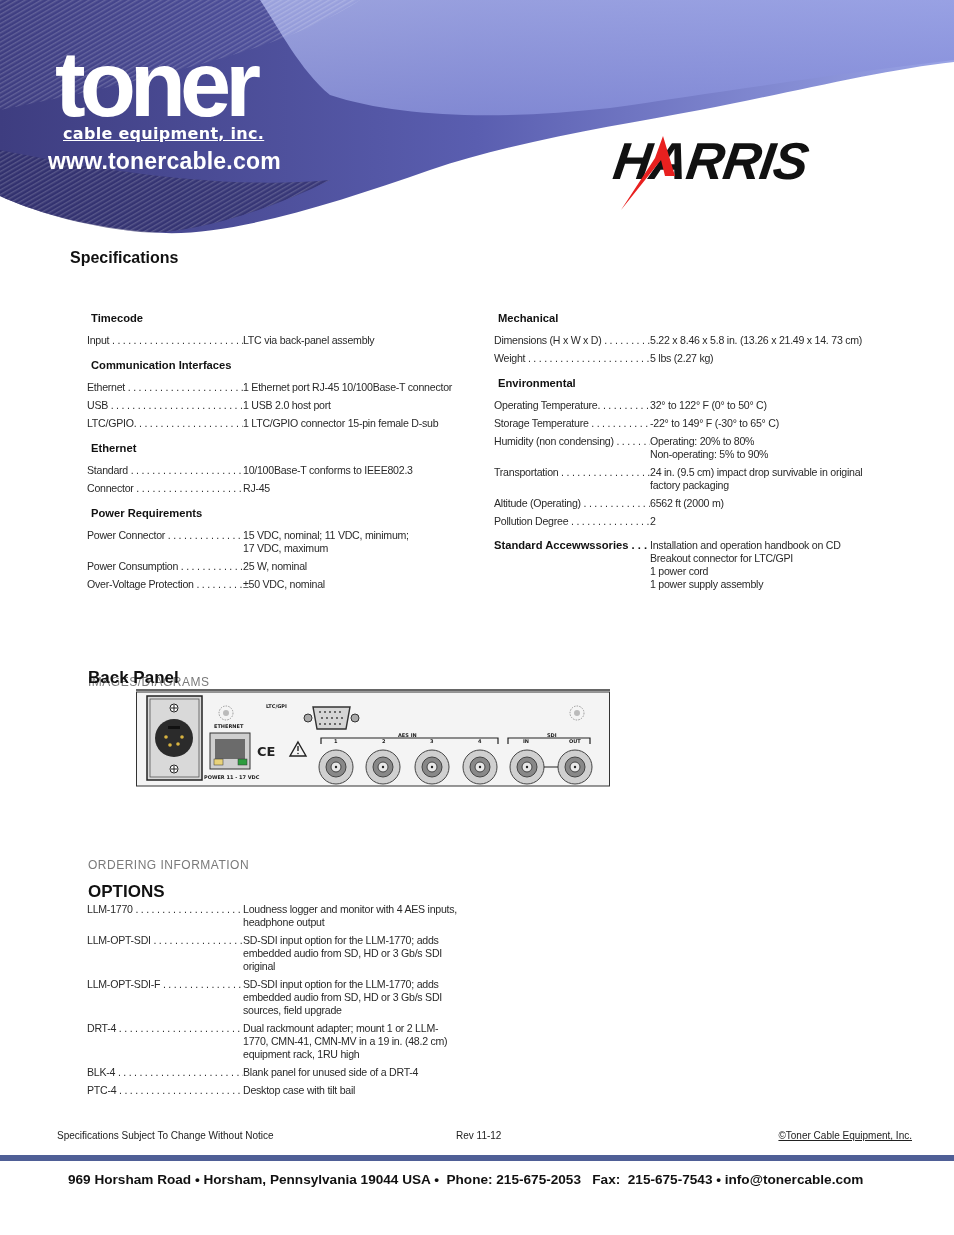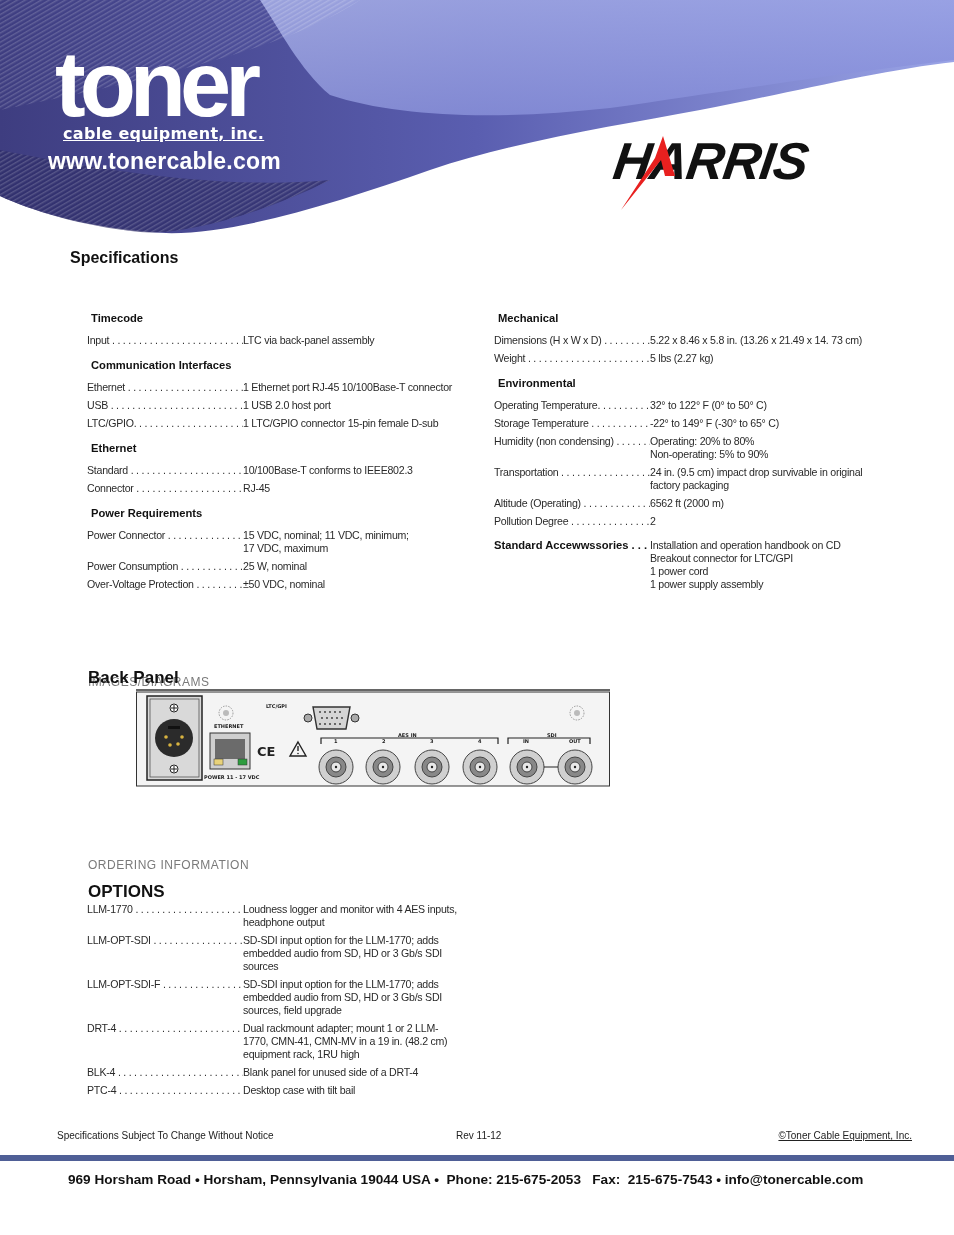--- a/index.html
+++ b/index.html
@@ -342,21 +342,21 @@
     <span class="spec-value">
       <div>Loudness logger and monitor with 4 AES inputs,</div>
       <div>headphone output</div>
     </span>
   </div>
   <div class="spec-row">
     <span class="spec-label">LLM-OPT-SDI  . . . . . . . . . . . . . . . . . . . . .</span>
     <span class="spec-value">
       <div>SD-SDI input option for the LLM-1770; adds</div>
       <div>embedded audio from SD, HD or 3 Gb/s SDI</div>
-      <div>sources</div>
+      <div>original</div>
     </span>
   </div>
   <div class="spec-row">
     <span class="spec-label">LLM-OPT-SDI-F  . . . . . . . . . . . . . . . . . .</span>
     <span class="spec-value">
       <div>SD-SDI input option for the LLM-1770; adds</div>
       <div>embedded audio from SD, HD or 3 Gb/s SDI</div>
       <div>sources, field upgrade</div>
     </span>
   </div>

